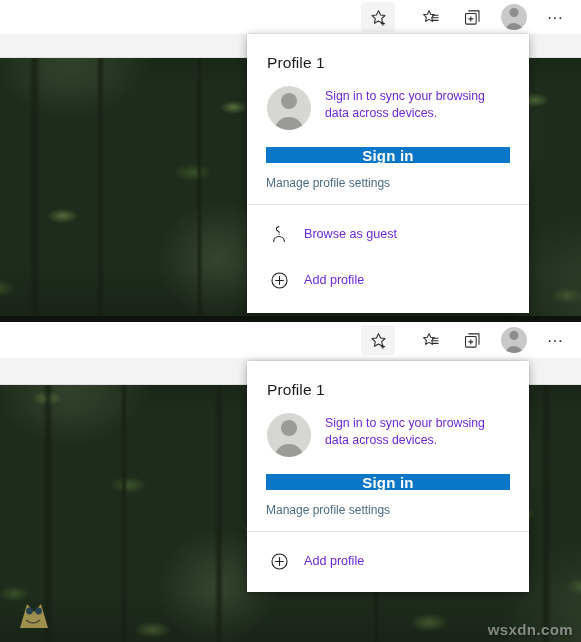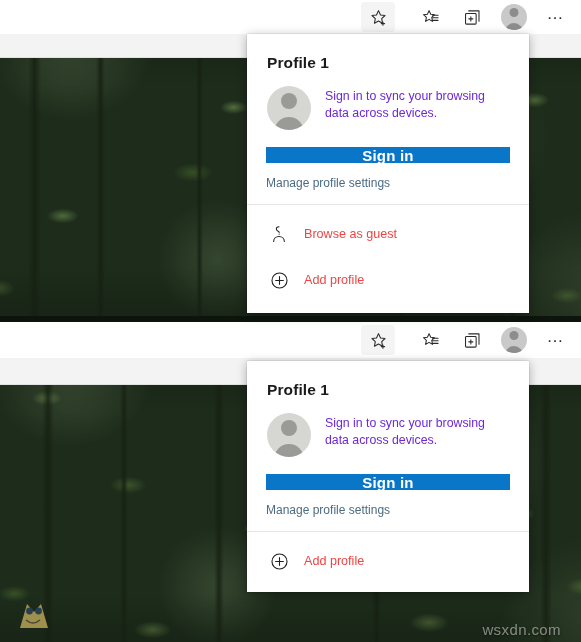--- a/index.html
+++ b/index.html
@@ -118,21 +118,21 @@
   .flyout{
     position:absolute;background:#ffffff;
     box-shadow:0 2px 10px rgba(0,0,0,.30), 0 0 1px rgba(0,0,0,.35);
     box-sizing:border-box;
     z-index:20;
   }
   .flyout.fly1{left:247px;top:34px;width:282px;height:279px;}
   .flyout.fly2{left:247px;top:361px;width:282px;height:231px;}
 
   .fly-title{
-    font-size:15.5px;color:#1b1b1b;font-weight:700;
+    font-size:15.5px;color:#1b1b1b;font-weight:400;
     padding:20px 20px 0 20px;letter-spacing:.1px;
   }
 
   .fly-idrow{display:flex;align-items:flex-start;padding:14px 20px 0 20px;}
 
   .big-avatar{
     width:44px;height:44px;border-radius:50%;
     background:#d6d6d2;position:relative;overflow:hidden;flex:none;
   }
   .big-avatar .head{
@@ -165,33 +165,33 @@
   .divider{height:1px;background:#e6e6e6;margin:0;}
 
   .menu-item{
     display:flex;align-items:center;height:46px;padding:0 19px;
     cursor:default;
   }
   .menu-item .mi-icon{
     width:26px;height:26px;display:flex;align-items:center;justify-content:center;flex:none;
   }
   .menu-item .mi-label{
-    margin-left:12px;font-size:12.6px;color:#ef4444;
+    margin-left:12px;font-size:12.6px;color:#6d28d9;
   }
 
   .menu-gap{height:6px;}
 
   
   .wm-logo{
     position:absolute;left:10px;bottom:4px;width:46px;height:40px;z-index:30;
     opacity:.92;
   }
   .wm-text{
-    position:absolute;right:20px;bottom:4px;z-index:30;
-    font-size:15px;font-weight:400;color:rgba(222,226,218,.55);
+    position:absolute;right:8px;bottom:4px;z-index:30;
+    font-size:15px;font-weight:700;color:rgba(222,226,218,.55);
     letter-spacing:.4px;
     text-shadow:0 1px 2px rgba(0,0,0,.45);
     font-family:"Liberation Sans","DejaVu Sans",sans-serif;
   }
 </style>
 </head>
 <body>
 
 <div class="screen">
 

